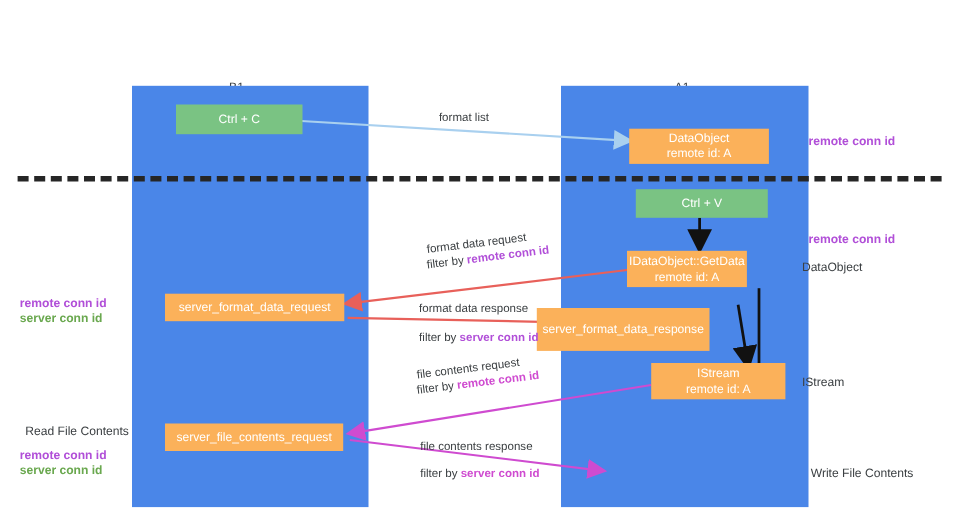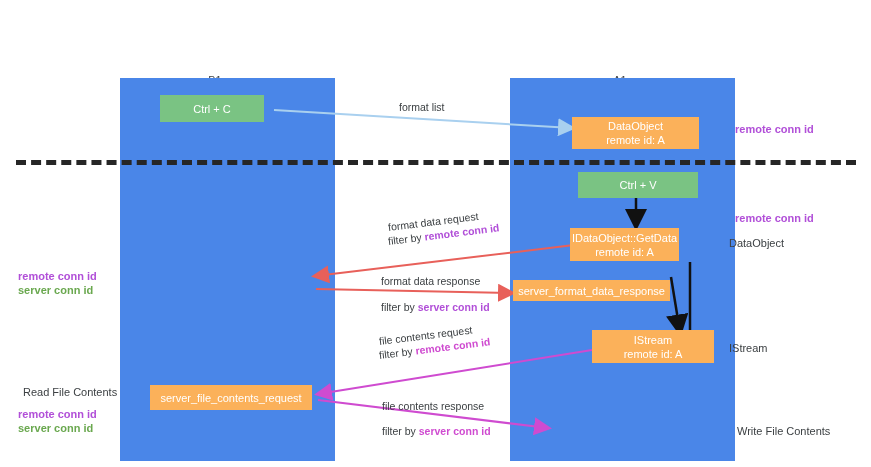--- a/index.html
+++ b/index.html
@@ -143,40 +143,43 @@
 
     <path d="M690,262 L690,330" stroke="#111111" stroke-width="2.5" fill="none"></path>
 
     <path d="M592,350 L318,394" stroke="#cf4bd0" stroke-width="2" fill="none" marker-end="url(#ar-mag)"></path>
 
     <path d="M318,400 L548,428" stroke="#cf4bd0" stroke-width="2" fill="none" marker-end="url(#ar-mag)"></path>
   </svg>
 
   <div class="abs dashline" style="left:16px; top:160px; width:840px;"></div>
 
-  <div class="abs box green" style="left:160px; top:95px; width:104px; height:27px;">
+  <div class="abs box green" style="left:160px; top:95px; width:115px; height:27px;">
     <span>Ctrl + C</span>
   </div>
 
   <div class="abs box orange" style="left:572px; top:117px; width:127px; height:32px;">
     <span>DataObject</span>
     <span class="l2">remote id: A</span>
   </div>
 
   <div class="abs box green" style="left:578px; top:172px; width:120px; height:26px;">
     <span>Ctrl + V</span>
   </div>
 
   <div class="abs box orange" style="left:570px; top:228px; width:109px; height:33px;">
     <span>IDataObject::GetData</span>
     <span class="l2">remote id: A</span>
   </div>
 
-
-  <div class="abs box orange" style="left:513px; top:280px; width:157px; height:21px;">
+  <div class="abs box orange" style="left:150px; top:267px; width:163px; height:25px;">
+    <span>server_format_data_request</span>
+  </div>
+
+  <div class="abs box orange" style="left:488px; top:280px; width:157px; height:39px;">
     <span>server_format_data_response</span>
   </div>
 
   <div class="abs box orange" style="left:592px; top:330px; width:122px; height:33px;">
     <span>IStream</span>
     <span class="l2">remote id: A</span>
   </div>
 
   <div class="abs box orange" style="left:150px; top:385px; width:162px; height:25px;">
     <span>server_file_contents_request</span>

